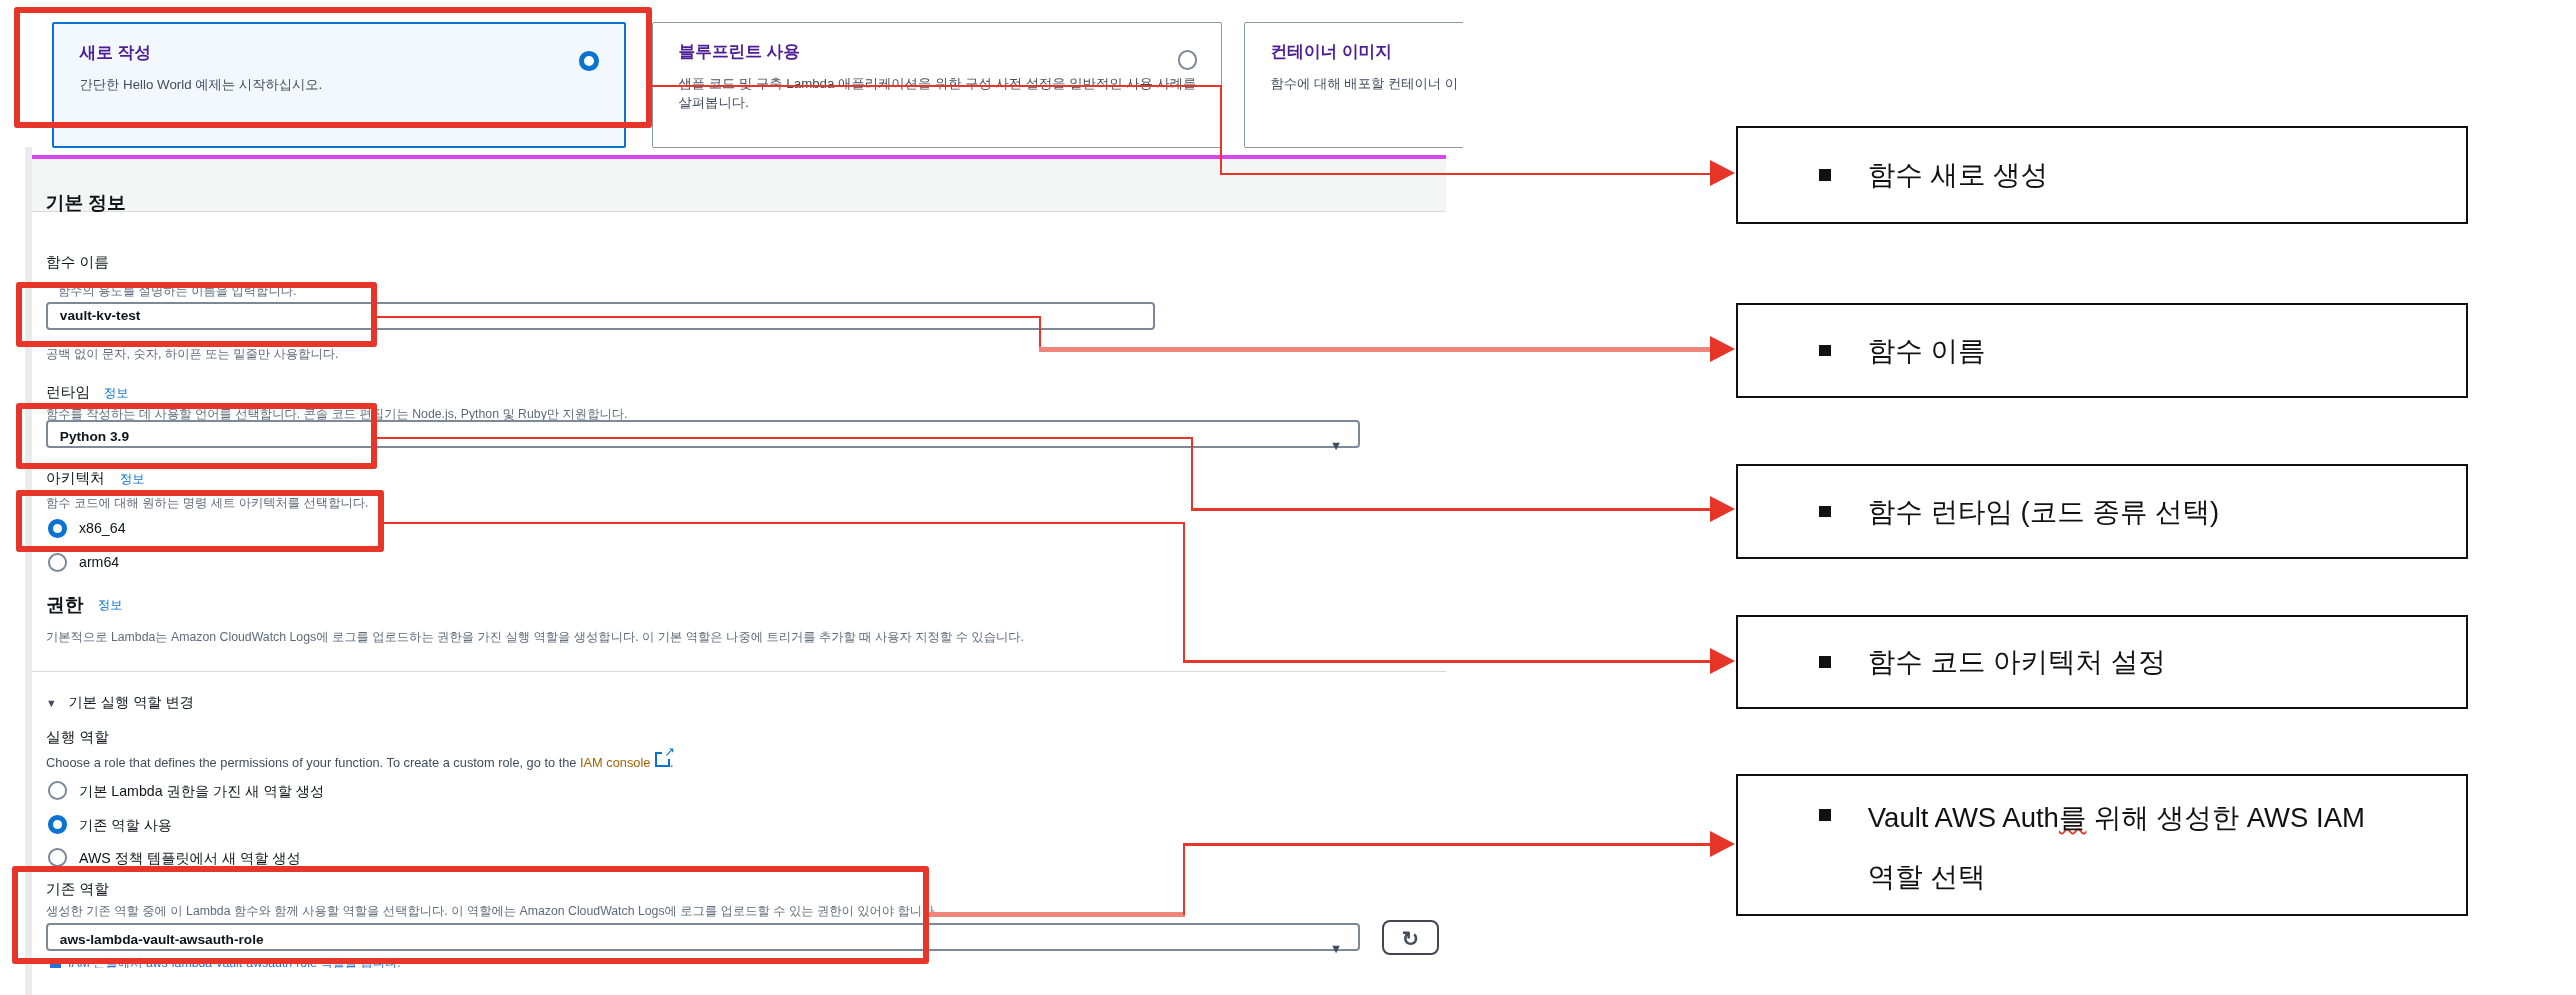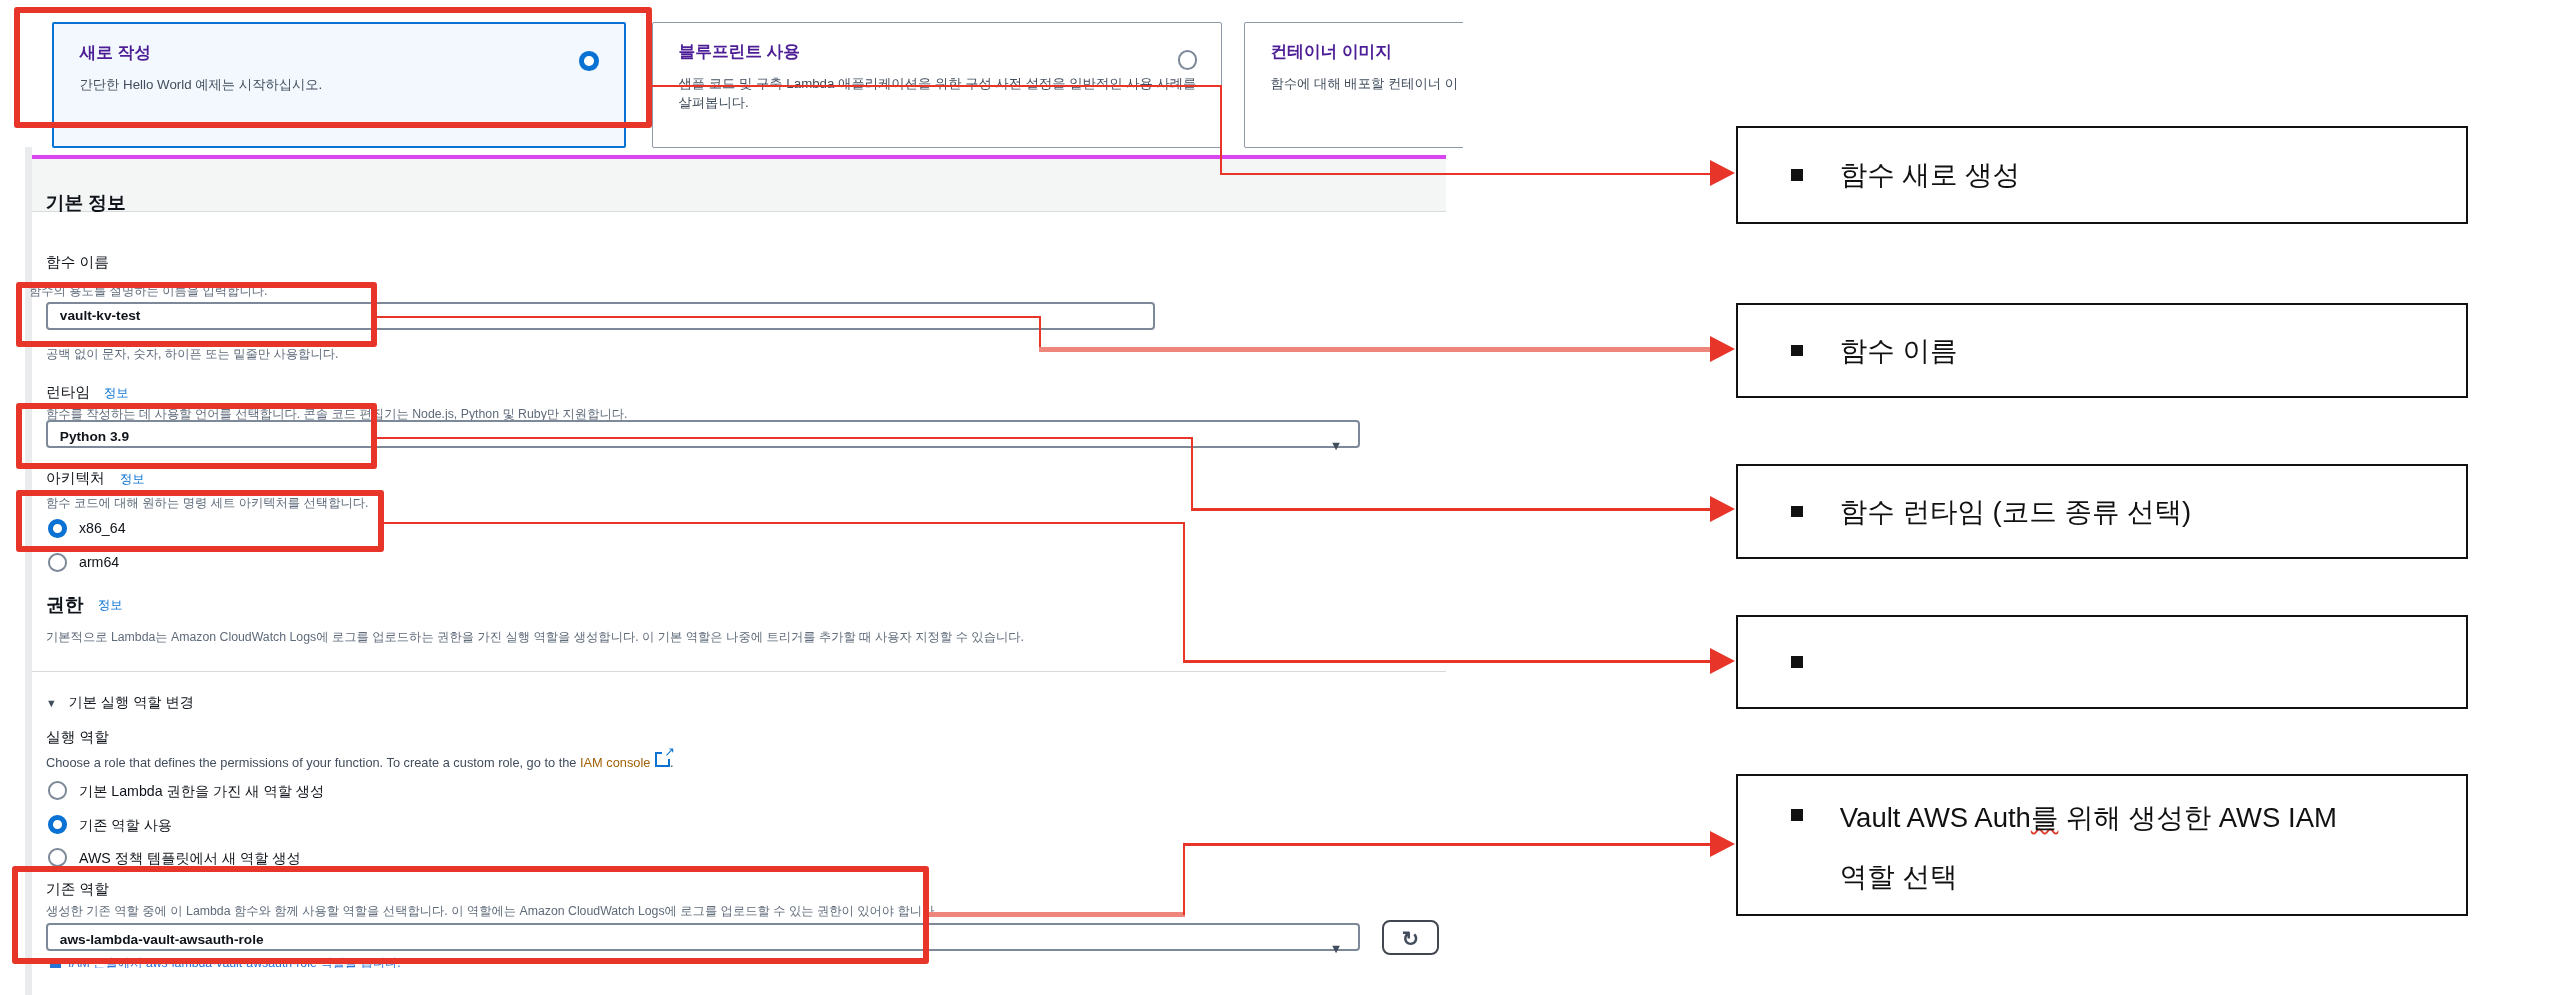--- a/index.html
+++ b/index.html
@@ -37,21 +37,21 @@
                text-align:center;line-height:31px;font-size:20.6px;color:#414d5c;font-weight:bold;}
   .clipped-row{height:12.8px;overflow:hidden;font-size:12.3px;color:#2673d6;white-space:nowrap;}
   .mini-ic{display:inline-block;width:10.8px;height:10.8px;background:#2673d6;vertical-align:middle;margin:0 3.9px;}
   
   .redbox{border:6.9px solid #e8352a;border-radius:2.9px;background:transparent;z-index:6;}
   .rline{background:#e8352a;z-index:5;}
   .rline-soft{background:#ef867c;z-index:5;}
   .arrowhead{width:0;height:0;border-top:13.7px solid transparent;border-bottom:13.7px solid transparent;
              border-left:25.5px solid #e8352a;z-index:5;}
   .callout{left:1736px;width:732px;border:2.9px solid #111;background:#fff;display:flex;
-           align-items:center;font-size:27.5px;color:#111;z-index:4;}
+           align-items:center;font-size:27.5px;color:#111;z-index:4;padding-left:28px;}
   .bullet{width:11.8px;height:11.8px;background:#111;margin:0 37px 0 53px;flex:none;}
   .squiggle{text-decoration:underline;text-decoration-style:wavy;text-decoration-color:#e23a2a;text-decoration-thickness:2px;}
 </style>
 </head>
 <body>
 
 <div id="console" class="abs">
 
   <div class="abs gray-strip"></div>
 
@@ -70,21 +70,21 @@
   <div class="abs card" style="left:1244px;width:570px;">
     <div class="card-title">컨테이너 이미지</div>
     <div class="card-desc">함수에 대해 배포할 컨테이너 이</div>
   </div>
 
   <div class="abs panel-head">
     <div class="abs sec-title" style="left:13.7px;top:31px;">기본 정보</div>
   </div>
 
   <div class="abs fld-label" style="left:46px;top:253px;">함수 이름</div>
-  <div class="abs hint" style="left:29px;top:283px;">함수의 용도를 설명하는 이름을 입력합니다.</div>
+  <div class="abs hint" style="left:58px;top:283px;">함수의 용도를 설명하는 이름을 입력합니다.</div>
   <input class="abs tbox" style="left: 46px; top: 302px; width: 1109px;" value="vault-kv-test">
   <div class="abs hint" style="left:46px;top:346px;">공백 없이 문자, 숫자, 하이픈 또는 밑줄만 사용합니다.</div>
 
   <div class="abs fld-label" style="left:46px;top:383px;">런타임</div>
   <div class="abs info-link" style="left:104px;top:385px;">정보</div>
   <div class="abs hint" style="left:46px;top:406px;">함수를 작성하는 데 사용할 언어를 선택합니다. 콘솔 코드 편집기는 Node.js, Python 및 Ruby만 지원합니다.</div>
   <div class="abs tbox" style="left:46px;top:420px;width:1314px;">
     <span>Python 3.9</span>
     <span class="caret">▼</span>
   </div>
@@ -169,20 +169,21 @@
 <div class="abs callout" style="top:303px;height:95px;">
   <span class="bullet"></span>
   <span>함수 이름</span>
 </div>
 <div class="abs callout" style="top:464px;height:95px;">
   <span class="bullet"></span>
   <span>함수 런타임 (코드 종류 선택)</span>
 </div>
 <div class="abs callout" style="top:615px;height:94px;">
   <span class="bullet"></span>
+  <span>함수 코드 아키텍처 설정</span>
 </div>
 <div class="abs callout" style="top:774px;height:142px;align-items:flex-start;">
   <span class="bullet" style="margin-top:33px;"></span>
   <div style="line-height:59px;padding-top:11.8px;">
     <div><span>Vault AWS Auth</span><span class="squiggle">를</span><span> 위해 생성한 AWS IAM</span></div>
     <div>역할 선택</div>
   </div>
 </div>
 
 

